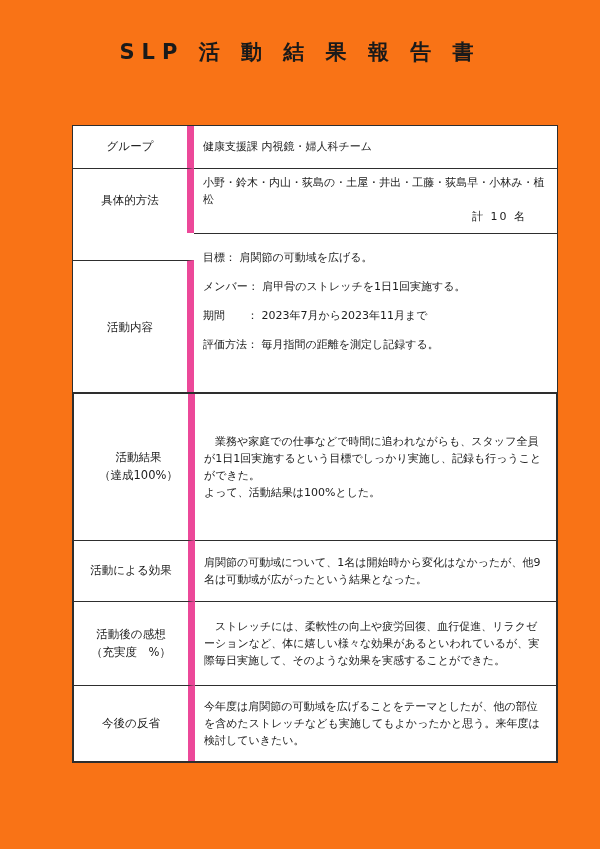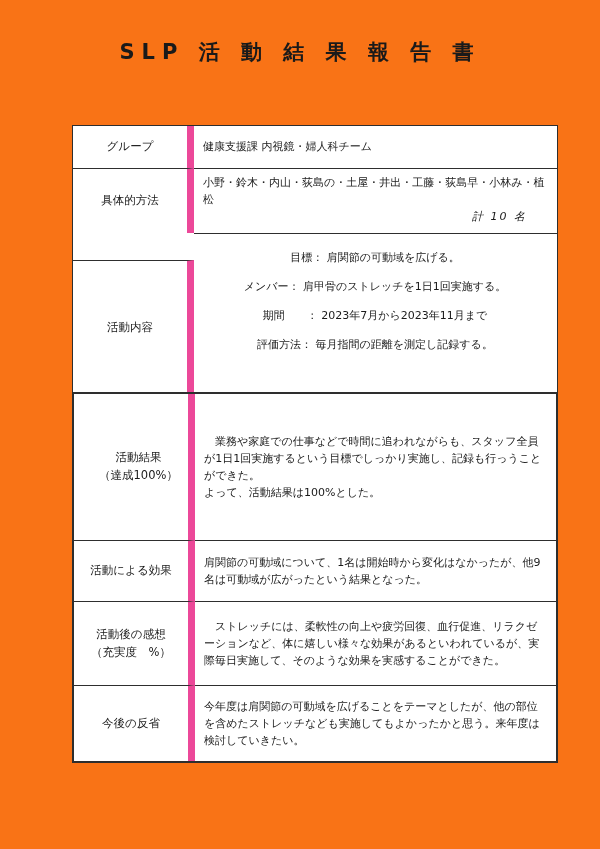--- a/index.html
+++ b/index.html
@@ -49,22 +49,22 @@
   }
   .val{
     display:flex;
     flex-direction:column;
     justify-content:center;
     padding:4px 10px 4px 9px;
   }
   .val.center{align-items:flex-start;}
   .prewrap{white-space:pre-wrap;}
   .member-cell{justify-content:center;padding-bottom:7px;}
-  .member-total{text-align:right;padding-right:20px;letter-spacing:2px;font-style:italic;}
-  .act-line{margin:6px 17px;text-align:center;}
+  .member-total{text-align:right;padding-right:20px;letter-spacing:2px;}
+  .act-line{margin:6px 0;}
 </style>
 </head>
 <body>
 
 <div class="page">
 
   <div class="doc-title">SLP 活 動 結 果 報 告 書</div>
 
   <div class="tbl" style="top:125px;">
 

